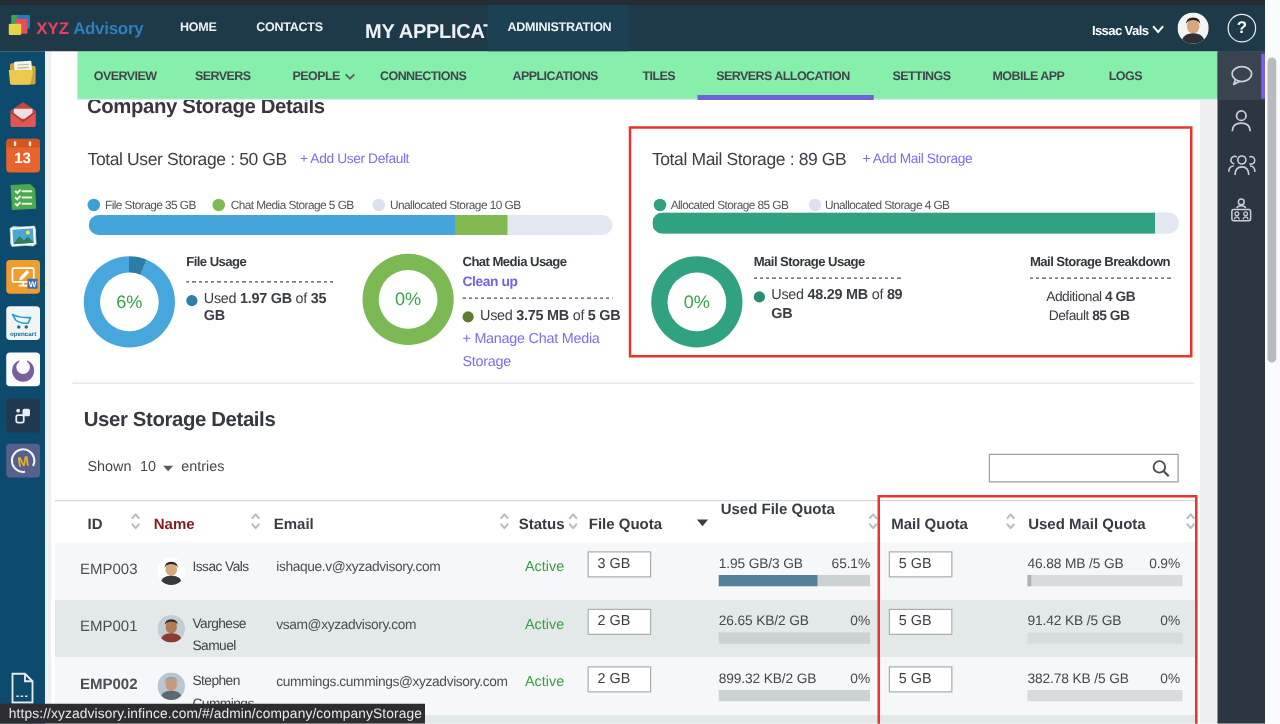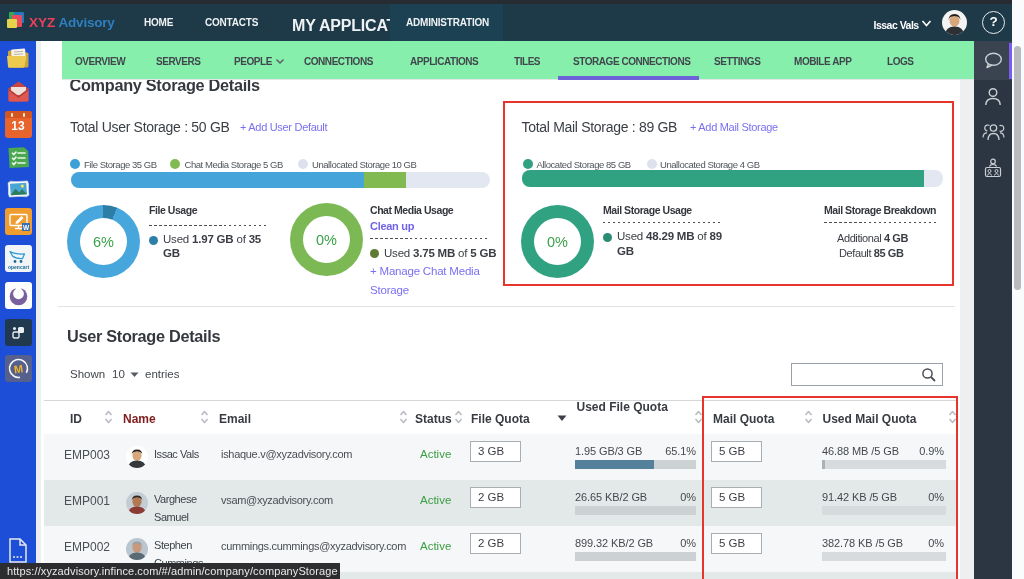--- a/index.html
+++ b/index.html
@@ -181,21 +181,21 @@
 <div class="abs" style="left:221px;top:494px;font-size:11px;letter-spacing:-0.3px;color:#4a4e55;">vsam@xyzadvisory.com</div>
 <div class="abs" style="left:420px;top:494px;font-size:11.5px;color:#3a9e42;">Active</div>
 <div class="inputbox" style="left:470px;top:487.0px;">2 GB</div>
 <div class="abs" style="left:575px;top:490.5px;font-size:11px;letter-spacing:-0.1px;color:#45494f;">26.65 KB/2 GB</div>
 <div class="abs" style="left:646px;top:490.5px;width:50px;text-align:right;font-size:11px;letter-spacing:-0.1px;color:#45494f;">0%</div>
 <div class="bar9" style="left:575px;top:505.5px;width:121px;background:#ccd1d3;"></div>
 <div class="inputbox" style="left:711px;top:487.0px;">5 GB</div>
 <div class="abs" style="left:822px;top:490.5px;font-size:11px;letter-spacing:-0.1px;color:#45494f;">91.42 KB /5 GB</div>
 <div class="abs" style="left:894px;top:490.5px;width:50px;text-align:right;font-size:11px;letter-spacing:-0.1px;color:#45494f;">0%</div>
 <div class="bar9" style="left:822px;top:505.5px;width:124px;background:#d8dbdd;"></div>
-<div class="abs" style="left:64px;top:540px;font-size:12px;color:#4a4e55;">EMP002</div>
+<div class="abs" style="left:64px;top:540px;font-size:12px;color:#4a4e55;font-weight:bold;">EMP002</div>
 <svg class="abs" style="left:125.5px;top:537.5px;" width="22" height="22" viewBox="0 0 22 22">
       <defs>
         <clipPath id="c685">
           <circle cx="11" cy="11" r="11"></circle>
         </clipPath>
       </defs>
       <g clip-path="url(#c685)">
         <rect width="22" height="22" fill="#b9c6cf"></rect>
         <ellipse cx="11" cy="9.5" rx="4.6" ry="5.2" fill="#c9997e"></ellipse>
         <path d="M5.8 9 Q5.5 3.4 11 3.4 Q16.5 3.4 16.2 9 Q16.4 5.6 11 5.2 Q5.7 5.6 5.8 9 Z" fill="#9aa0a2"></path>
@@ -215,21 +215,21 @@
 <div class="bar9" style="left:822px;top:551.5px;width:124px;background:#d8dbdd;"></div>
 </div>
 
 <div class="abs" id="tabbar" style="left:41px;top:41px;width:934px;height:39px;background:#86efac;border-bottom:1px solid #e2e5e9;z-index:10;margin-left:21px;">
     <div class="abs b" style="left:13px;top:15px;font-size:10px;letter-spacing:-0.45px;color:#41464d;">OVERVIEW</div>
 <div class="abs b" style="left:94px;top:15px;font-size:10px;letter-spacing:-0.45px;color:#41464d;">SERVERS</div>
 <div class="abs b" style="left:172px;top:15px;font-size:10px;letter-spacing:-0.45px;color:#41464d;">PEOPLE</div>
 <div class="abs b" style="left:242px;top:15px;font-size:10px;letter-spacing:-0.45px;color:#41464d;">CONNECTIONS</div>
 <div class="abs b" style="left:348px;top:15px;font-size:10px;letter-spacing:-0.45px;color:#41464d;">APPLICATIONS</div>
 <div class="abs b" style="left:452px;top:15px;font-size:10px;letter-spacing:-0.45px;color:#41464d;">TILES</div>
-<div class="abs b" style="left:511px;top:15px;font-size:10px;letter-spacing:-0.45px;color:#41464d;">STORAGE CONNECTIONS</div>
+<div class="abs b" style="left:511px;top:15px;font-size:10px;letter-spacing:-0.45px;color:#41464d;">SERVERS ALLOCATION</div>
 <div class="abs b" style="left:652px;top:15px;font-size:10px;letter-spacing:-0.45px;color:#41464d;">SETTINGS</div>
 <div class="abs b" style="left:732px;top:15px;font-size:10px;letter-spacing:-0.45px;color:#41464d;">MOBILE APP</div>
 <div class="abs b" style="left:825px;top:15px;font-size:10px;letter-spacing:-0.45px;color:#41464d;">LOGS</div>
 <svg class="abs" style="left:213px;top:17px;" width="10" height="7" viewBox="0 0 10 7">
       <path d="M1.5 1.5 L5 5 L8.5 1.5" fill="none" stroke="#5a5f66" stroke-width="1.5"></path>
     </svg>
 <div class="abs" style="left:496px;top:35px;width:141px;height:4px;background:#6e62d9;"></div>
   </div>
 
 <div class="abs" style="left:0;top:0;width:1012px;height:4px;background:#272c32;z-index:20;"></div>
@@ -258,21 +258,21 @@
       <g clip-path="url(#nav_av)">
         <rect width="25" height="25" fill="#f4f4f4"></rect>
         <ellipse cx="12.5" cy="11" rx="5" ry="5.8" fill="#d8a87c"></ellipse>
         <path d="M6.8 10.5 Q6.4 4 12.5 4 Q18.6 4 18.2 10.5 Q18.4 6.4 12.5 6 Q6.6 6.4 6.8 10.5 Z" fill="#241f1c"></path>
         <path d="M3 25 Q3.5 16.5 12.5 16.5 Q21.5 16.5 22 25 Z" fill="#2e3134"></path>
       </g>
     </svg>
 <div class="abs" style="left:982px;top:7px;width:23px;height:23px;border:1.6px solid #e6ebee;border-radius:50%;color:#fff;font-size:13.5px;font-weight:bold;text-align:center;line-height:20px;">?</div>
   </div>
 
-<div class="abs" id="leftbar" style="left:0;top:41px;width:36px;height:538px;background:#1d4ed8;z-index:15;">
+<div class="abs" id="leftbar" style="left:0;top:41px;width:36px;height:538px;background:#0c4a6e;z-index:15;">
     <div class="abs" style="left:4.5px;top:4px;width:27px;height:27px;border-radius:3px;"><svg width="27" height="27" viewBox="0 0 27 27">
 <path d="M3 7 Q3 5.5 4.5 5.5 L10 5.5 L12 7.5 L22 7.5 Q23.5 7.5 23.5 9 L23.5 21 Q23.5 22.5 22 22.5 L4.5 22.5 Q3 22.5 3 21 Z" fill="#caa53d"></path>
 <rect x="6.5" y="4" width="14" height="12" rx="1" fill="#f7f3e8" transform="rotate(-4 13 10)"></rect>
 <line x1="9" y1="7" x2="18" y2="6.4" stroke="#b9b49f" stroke-width="1"></line>
 <line x1="9" y1="9.5" x2="18" y2="8.9" stroke="#b9b49f" stroke-width="1"></line>
 <line x1="9" y1="12" x2="15" y2="11.6" stroke="#b9b49f" stroke-width="1"></line>
 <path d="M2 11 L20 11 Q21.5 11 21.2 12.5 L19.5 21.5 Q19.2 22.8 17.8 22.8 L4.4 22.8 Q3 22.8 3 21.4 Z" fill="#ecc94f"></path>
 </svg></div>
 <div class="abs" style="left:4.5px;top:37px;width:27px;height:27px;border-radius:3px;"><svg width="27" height="27" viewBox="0 0 27 27">
 <path d="M3.5 10.5 L13.5 3.5 L23.5 10.5 L23.5 22 Q23.5 23.5 22 23.5 L5 23.5 Q3.5 23.5 3.5 22 Z" fill="#c94540"></path>

